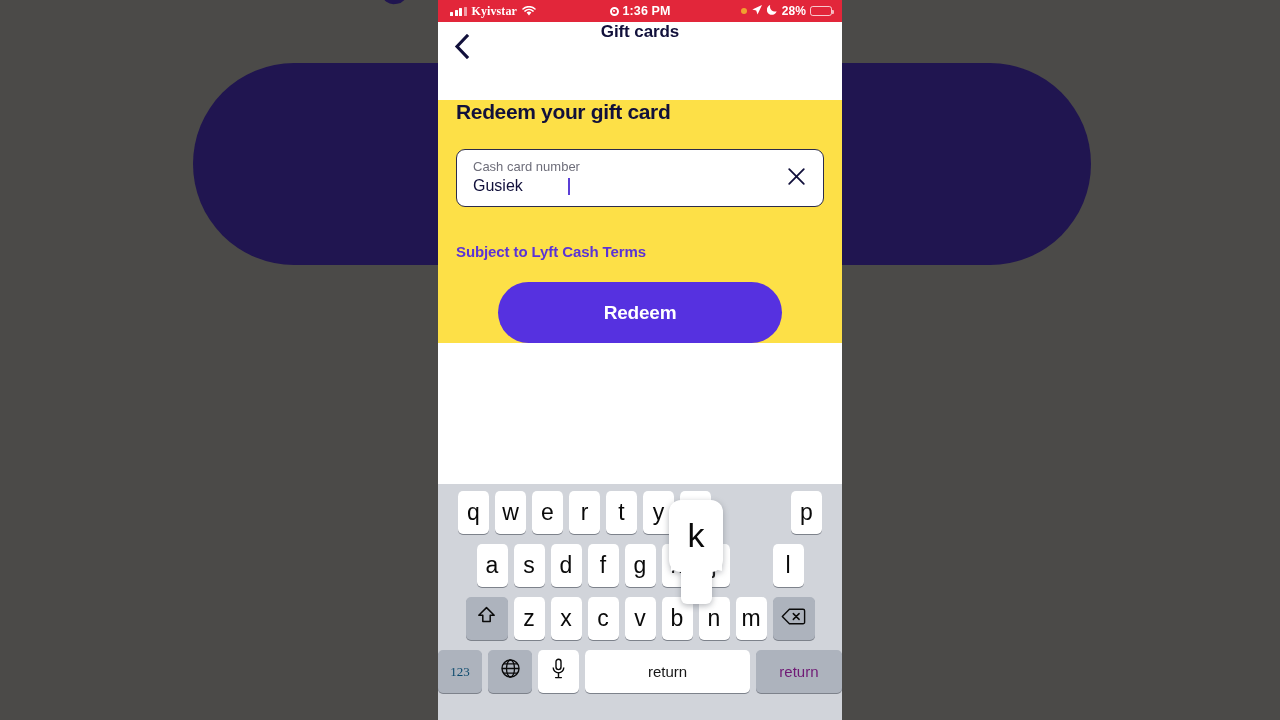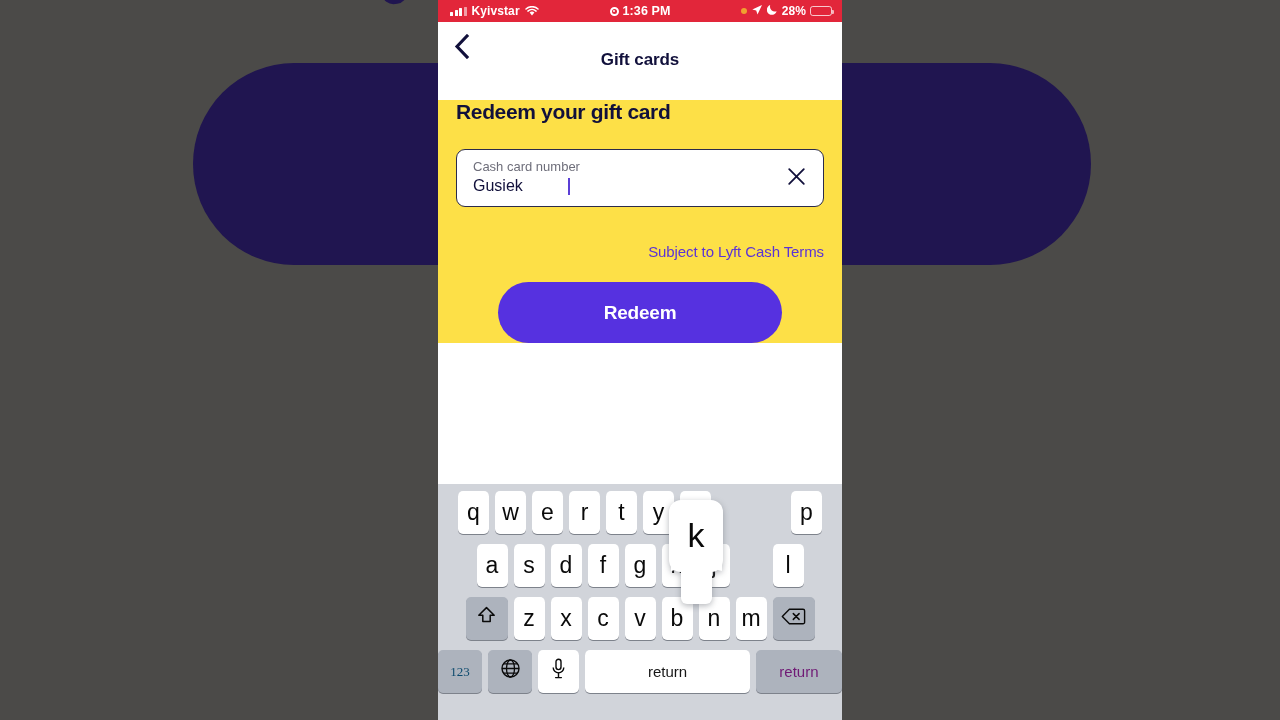--- a/index.html
+++ b/index.html
@@ -27,21 +27,21 @@
     position:absolute; left:438px; top:0; width:404px; height:720px;
     background:#ffffff; overflow:hidden;
   }
 
   
   #statusbar{
     height:22px; background:#e2263a; color:#fff;
     display:flex; align-items:center; position:relative;
     font-size:12.5px; font-weight:bold; letter-spacing:.1px;
   }
-  .sb-left{ display:flex; align-items:center; gap:5px; padding-left:12px; }
+  .sb-left{ display:flex; align-items:center; gap:5px; padding-left:12px;font-family:Liberation Serif, serif; }
   .sb-center{
     position:absolute; left:0; right:0; top:0; height:22px;
     display:flex; align-items:center; justify-content:center; gap:4px;
     pointer-events:none;
   }
   .sb-right{
     position:absolute; right:10px; top:0; height:22px;
     display:flex; align-items:center; gap:4px;
   }
   .bars{ display:flex; align-items:flex-end; gap:1.5px; height:9px; }
@@ -69,21 +69,21 @@
     border-radius:2.8px; position:relative; padding:1.2px;
   }
   .batt::after{
     content:""; position:absolute; right:-3.2px; top:3px; width:1.8px; height:4px;
     background:rgba(255,255,255,.65); border-radius:0 1px 1px 0;
   }
   .batt-fill{ height:100%; background:#fff; border-radius:1.4px; }
 
   
   #navbar{
-    height:48px; display:flex; align-items:flex-end; position:relative;
+    height:48px; display:flex; align-items:flex-start; position:relative;
     background:#fff;
   }
   #back-btn{
     width:48px; height:48px; display:flex; align-items:center; justify-content:center;
     cursor:pointer;
   }
   #back-btn svg{ display:block; }
   #nav-title{
     position:absolute; left:0; right:0; text-align:center;
     font-size:17px; font-weight:bold; color:#11103b; letter-spacing:-.1px;
@@ -107,22 +107,22 @@
   #field-value{ font-size:16px; color:#11103b; line-height:1.3; }
   #caret{
     width:2px; height:17px; background:#5b3fd6; margin-left:1px;
   }
   #clear-btn{
     width:26px; height:26px; display:flex; align-items:center; justify-content:center;
     cursor:pointer; flex:0 0 auto;
   }
 
   #terms-link{
-    margin-top:36px; text-align:right;
-    font-size:15px; font-weight:normal; color:#5b33d6; letter-spacing:-.1px;
+    margin-top:36px; text-align:left;
+    font-size:15px; font-weight:bold; color:#5b33d6; letter-spacing:-.1px;
     cursor:pointer;
   }
 
   #redeem-btn{
     margin:22px auto 0; width:284px; height:61px; border-radius:31px;
     background:#5631e0; border:none; color:#fff;
     font-family:"Liberation Sans", sans-serif;
     font-size:19px; font-weight:bold; letter-spacing:-.2px; cursor:pointer;
     display:flex; align-items:center; justify-content:center;
   }

